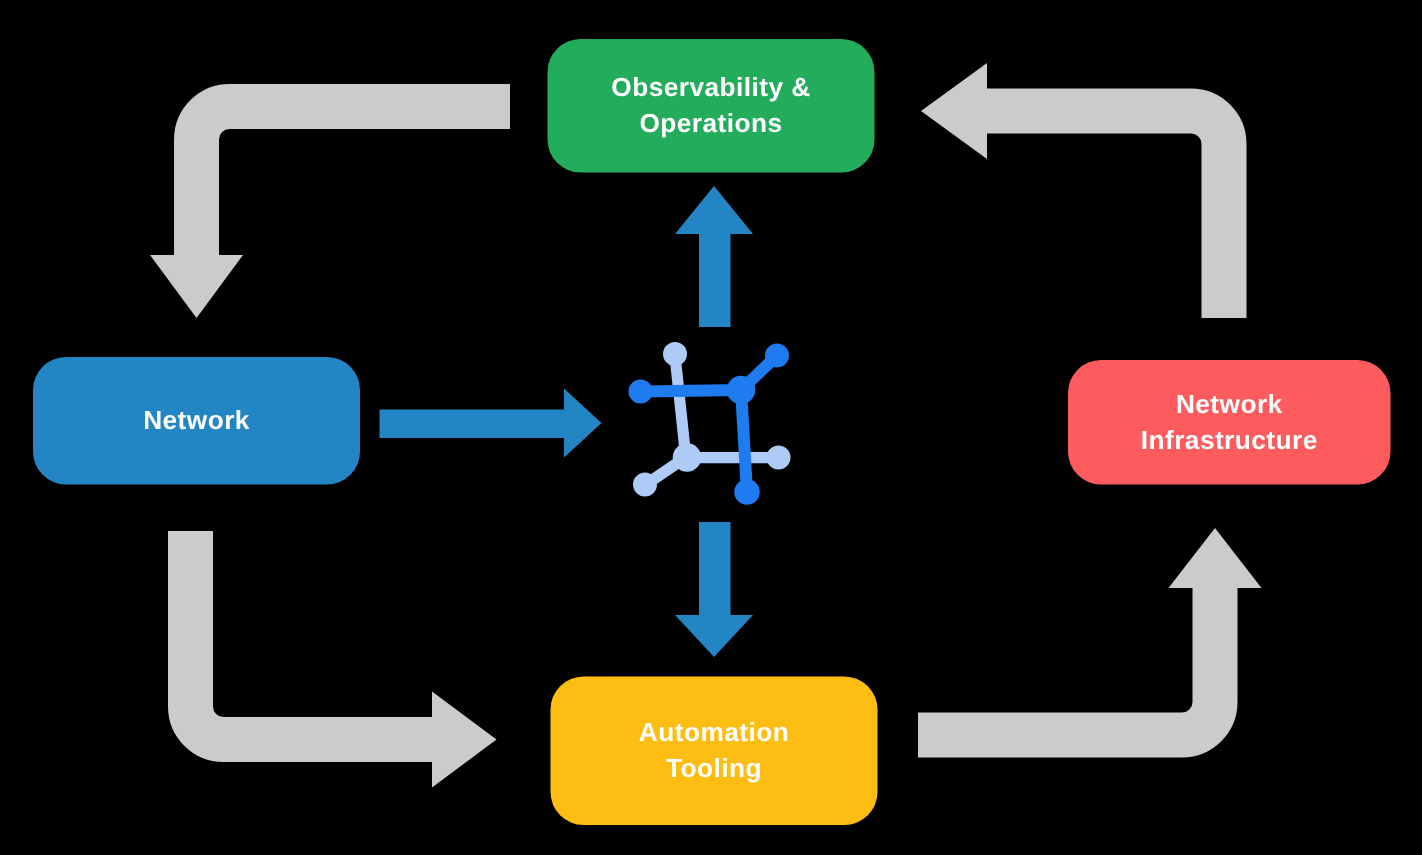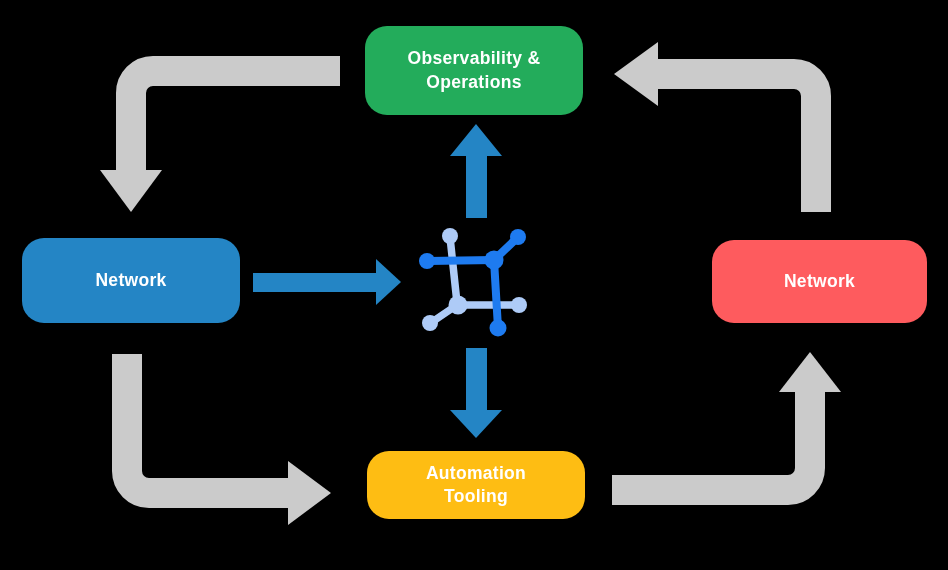--- a/index.html
+++ b/index.html
@@ -23,21 +23,21 @@
   .node{
     position:absolute;border-radius:22px;
     display:flex;flex-direction:column;align-items:center;justify-content:center;
     color:var(--c-text,#fff);
     font-size:17.5px;font-weight:600;letter-spacing:.3px;line-height:1.32;
     text-align:center;
   }
   .node-observability{left:365px;top:26px;width:218px;height:89px;}
   .node-operations{left:22px;top:238px;width:218px;height:85px;}
   .node-infrastructure{left:712px;top:240px;width:215px;height:83px;}
-  .node-automation{left:367px;top:451px;width:218px;height:68px;}
+  .node-automation{left:367px;top:451px;width:218px;height:99px;}
 </style>
 </head>
 <body>
 
 <div id="stage">
 
   <svg id="links" viewBox="0 0 948 570">
 
     <g>
       <path class="gray-arrow-line" d="M 340,71 L 153,71 A 22 22 0 0 0 131,93 L 131,172"></path>
@@ -91,20 +91,21 @@
     <span>Observability &amp;</span>
     <span>Operations</span>
   </div>
 
   <div class="node node-operations" style="background: rgb(36, 133, 197);">
     <span>Network</span>
   </div>
 
   <div class="node node-infrastructure" style="background: rgb(254, 91, 94);">
     <span>Network</span>
+    <span>Infrastructure</span>
   </div>
 
   <div class="node node-automation" style="background: rgb(254, 189, 19);">
     <span>Automation</span>
     <span>Tooling</span>
   </div>
 
 </div>
 
 </body></html>

